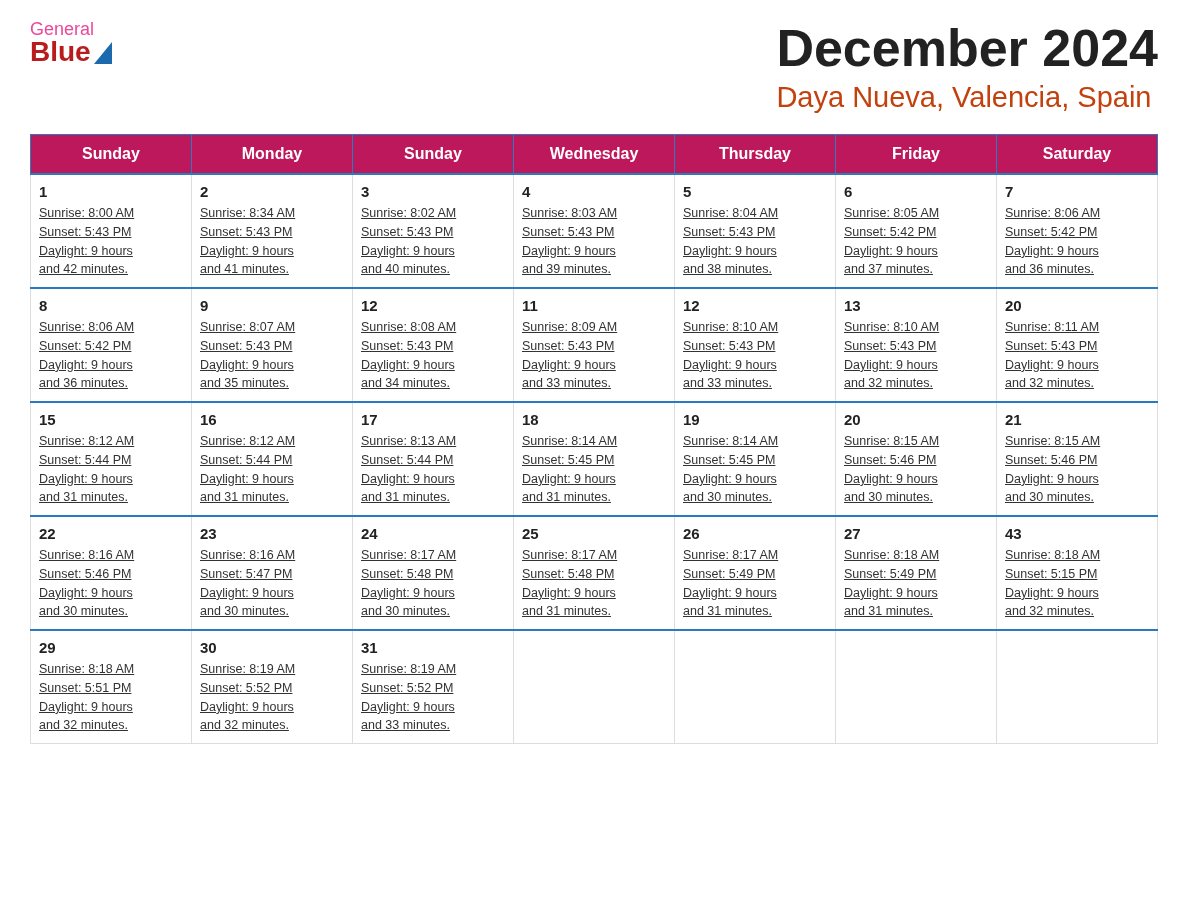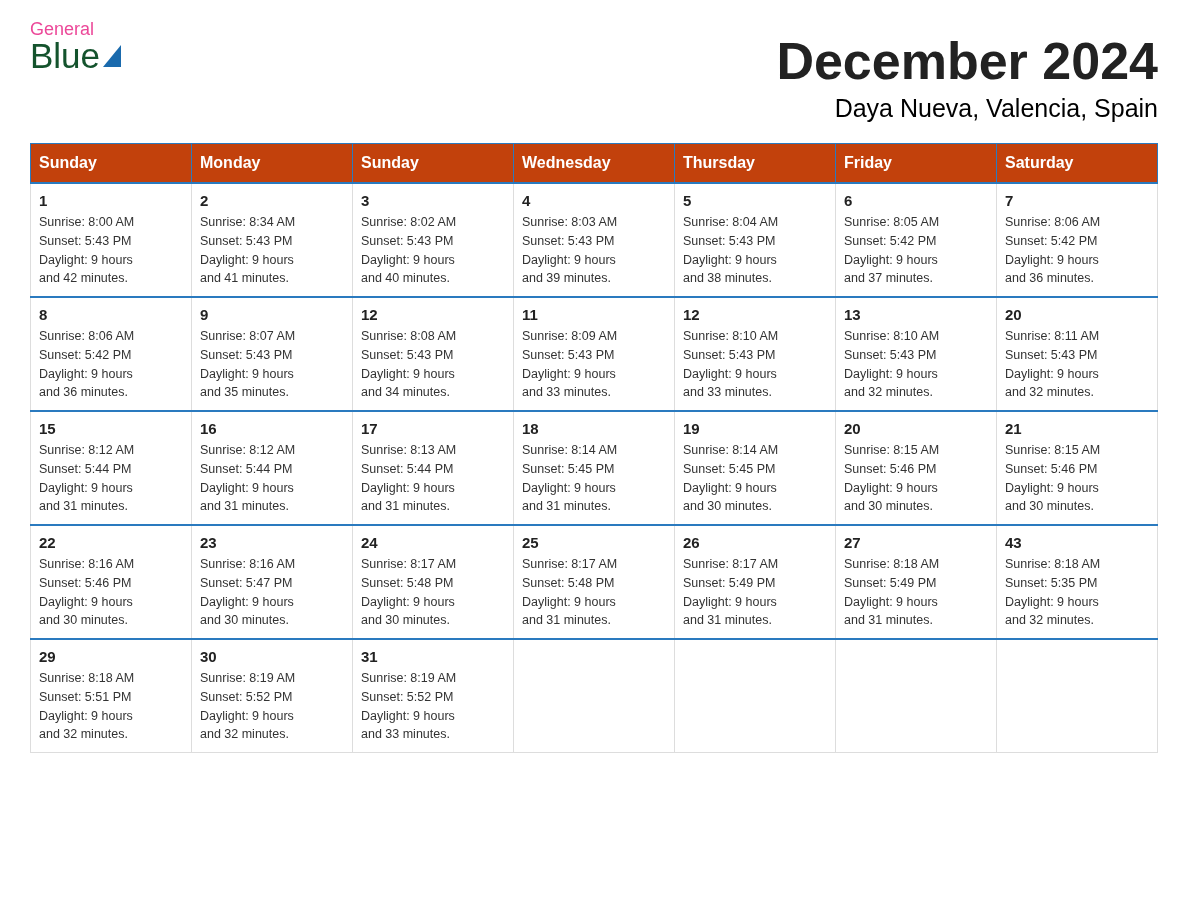--- a/index.html
+++ b/index.html
@@ -15,46 +15,44 @@
       justify-content: space-between;
       align-items: flex-start;
       margin-bottom: 20px;
     }
     .logo {
       display: flex;
       align-items: center;
       gap: 4px;
     }
     .header-right {
-      text-align: right;
-      margin-top: 13px;
     }
     .month-title {
       font-size: 52px;
       font-weight: bold;
       color: #222;
       line-height: 1.1;
     }
     .location {
-      font-size: 25px;
-      color: #000000;
+      font-size: 29px;
+      color: #c2410c;
       margin-top: 4px;
     }
     table {
       width: 100%;
       border-collapse: collapse;
       table-layout: fixed;
     }
     thead tr th {
-      background-color: #c2410c;
+      background-color: #be185d;
       color: #fff;
       font-size: 16px;
       font-weight: bold;
       padding: 10px 8px;
-      text-align: left;
+      text-align: center;
       border: 1px solid #2a7abf;
     }
     tbody tr td {
       vertical-align: top;
       padding: 8px;
       border: 1px solid #ccc;
       font-size: 13px;
       color: #333;
       height: 110px;
     }
@@ -74,34 +72,35 @@
       font-size: 15px;
       font-weight: bold;
       color: #222;
       display: block;
       margin-bottom: 4px;
     }
     .day-info {
       font-size: 12.5px;
       color: #333;
       line-height: 1.5;
+      text-decoration: underline;
     }
     .empty-cell {
       background: #fff;
     }
   </style>
 </head>
 <body>
 
 <div class="header">
   <div class="logo">
     <div style="display:flex;flex-direction:column;line-height:1;">
       <span style="font-size:18px;font-weight:normal;color:#ec4899;">General</span>
       <div style="display:flex;align-items:center;">
-        <span style="font-size:35px;font-weight:normal;color:#14532d;">Blue</span>
+        <span style="font-size:28px;font-weight:bold;color:#b91c1c;">Blue</span>
         <div style="display:inline-block;margin-left:3px;position:relative;top:2px;">
           <svg width="18" height="22" viewBox="0 0 18 22">
             <polygon points="0,22 18,22 18,0" fill="#1a6aad"></polygon>
           </svg>
         </div>
       </div>
     </div>
   </div>
   <div class="header-right">
     <div class="month-title">December 2024</div>
@@ -370,21 +369,21 @@
             <span>Sunrise: 8:18 AM</span><br>
             <span>Sunset: 5:49 PM</span><br>
             <span>Daylight: 9 hours</span><br>
             <span>and 31 minutes.</span>
           </div>
         </td>
         <td>
           <span class="day-num">43</span>
           <div class="day-info">
             <span>Sunrise: 8:18 AM</span><br>
-            <span>Sunset: 5:35 PM</span><br>
+            <span>Sunset: 5:15 PM</span><br>
             <span>Daylight: 9 hours</span><br>
             <span>and 32 minutes.</span>
           </div>
         </td>
       </tr>
       <tr>
         <td>
           <span class="day-num">29</span>
           <div class="day-info">
             <span>Sunrise: 8:18 AM</span><br>

